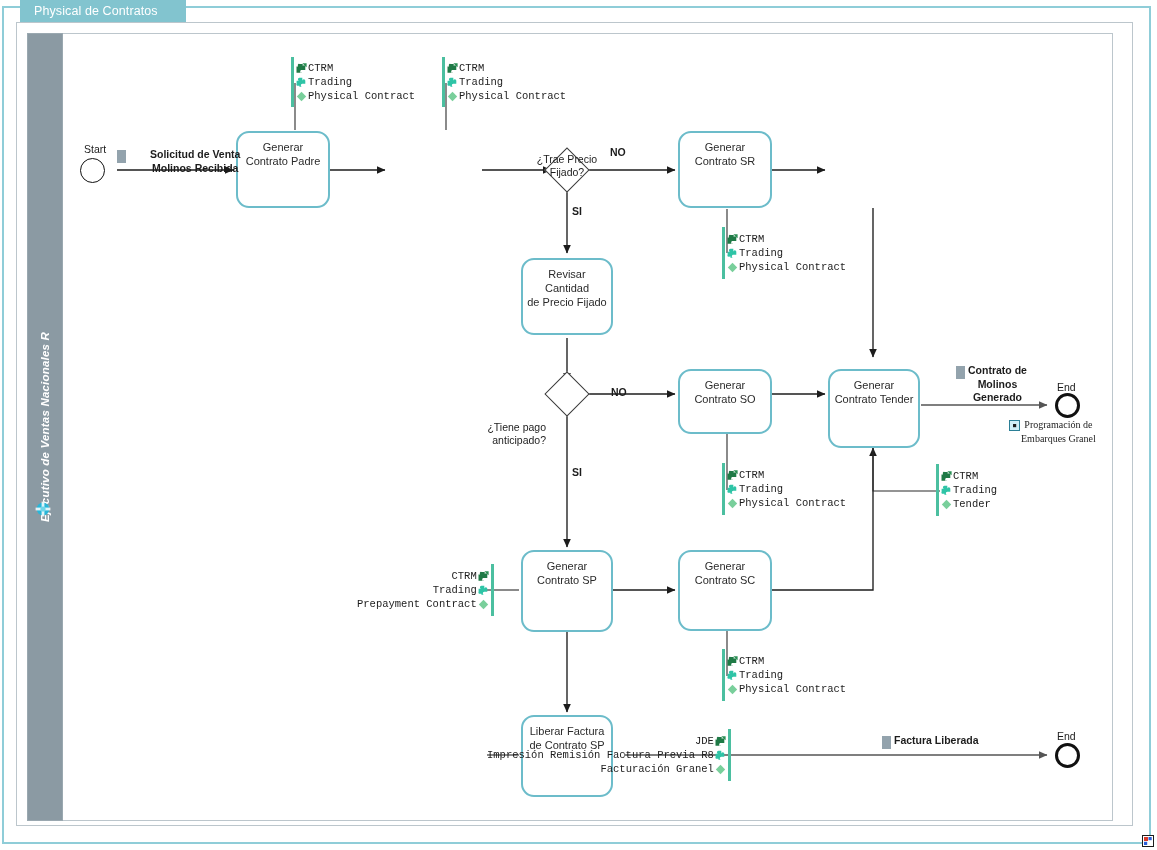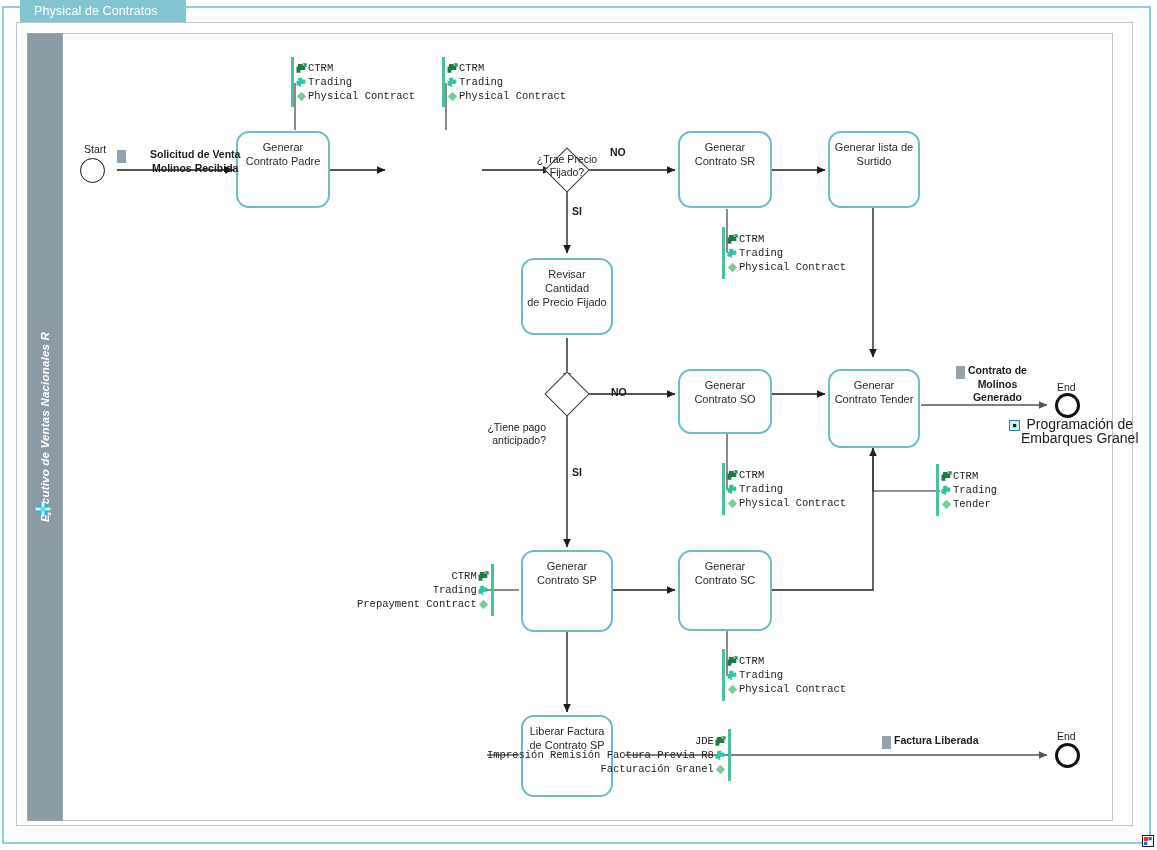--- a/index.html
+++ b/index.html
@@ -234,24 +234,25 @@
   
   .linkref {
     position: absolute;
     z-index: 5;
     display: flex;
     align-items: flex-start;
     gap: 1px;
     white-space: nowrap;
   }
   .linkref .ltext {
-    font-size: 14px;
+    font-size: 10px;
     color: #1c1c1c;
     line-height: 13.5px;
     text-align: center;
+    font-family: Liberation Serif, serif;
   }
   
   #corner-glyph {
     position: absolute;
     right: 3px; bottom: 3px;
     width: 12px; height: 12px;
     z-index: 9;
   }
 </style>
 </head>
@@ -351,23 +352,20 @@
 
   <div class="task" style="left:236px; top:131px; width:94px;  height:77px;">
     <div class="tlabel">Generar<br>Contrato Padre</div>
   </div>
 
 
   <div class="task" style="left:678px; top:131px; width:94px;  height:77px;">
     <div class="tlabel">Generar<br>Contrato SR</div>
   </div>
 
-  <div class="task" style="left:828px; top:131px; width:92px;  height:77px;">
-    <div class="tlabel">Generar lista de<br>Surtido</div>
-  </div>
 
   <div class="task" style="left:521px; top:258px; width:92px;  height:77px;">
     <div class="tlabel">Revisar Cantidad<br>de Precio Fijado</div>
   </div>
 
   <div class="task" style="left:678px; top:369px; width:94px;  height:65px;">
     <div class="tlabel">Generar<br>Contrato SO</div>
   </div>
 
   <div class="task" style="left:828px; top:369px; width:92px;  height:79px;">

